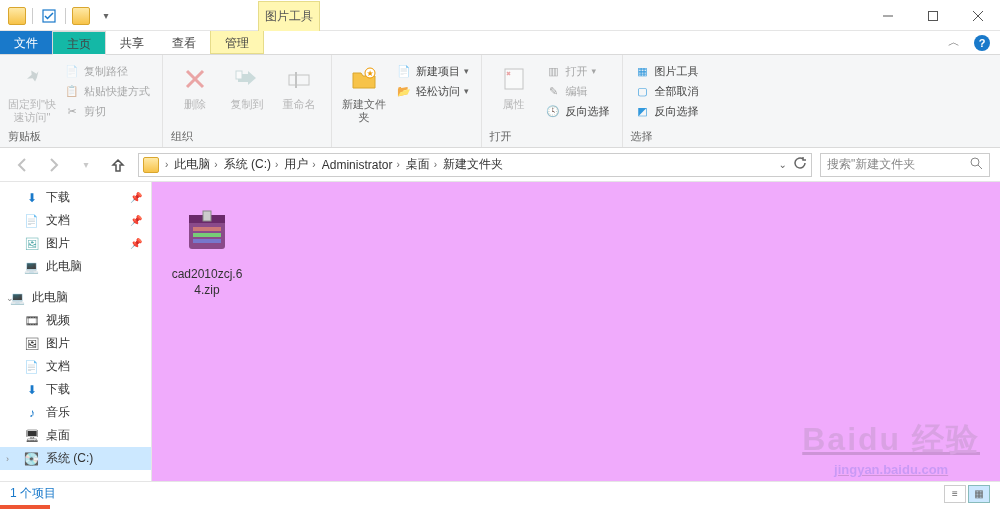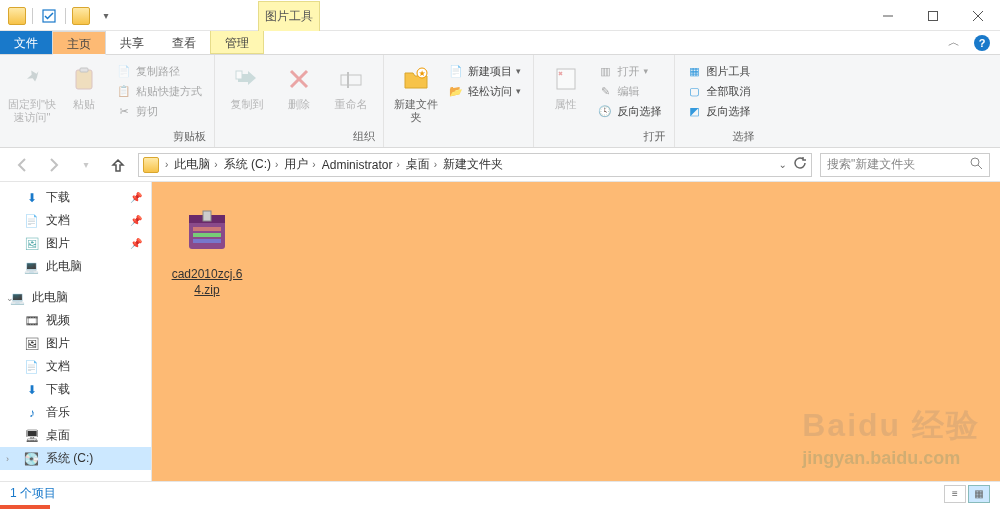--- a/index.html
+++ b/index.html
@@ -14,31 +14,31 @@
 .titlebar .qat-btn { width: 20px; height: 20px; display: flex; align-items: center; justify-content: center; color: #666; }
 .contextual-tab { background: #fff7b2; padding: 6px 6px; font-size: 12px; color: #555; margin-left: 134px; border: 1px solid #e6dc8a; border-bottom: none; }
 .titlebar .path-title { color: #888; font-size: 12px; position: absolute; left: 300px; top: 7px;}
 .title-controls { margin-left: auto; display: flex; }
 .title-controls .btn { width: 45px; height: 30px; display: flex; align-items: center; justify-content: center; color: #888; }
 
 
 .tabs-row { height: 24px; display: flex; align-items: stretch; background: #fff; border-bottom: 1px solid #dadada; position: relative; }
 .tab { padding: 4px 14px; font-size: 12px; color: #444; cursor: pointer; }
 .tab.file { background: #1979ca; color: #fff; }
-.tab.active { border: 1px solid #dadada; border-bottom: 1px solid #f5f6f7; background: #fdba74; margin-bottom: -1px; }
+.tab.active { border: 1px solid #dadada; border-bottom: 1px solid #f5f6f7; background: #14b8a6; margin-bottom: -1px; }
 .tab.manage { background: #fff7b2; border: 1px solid #e6dc8a; border-top: none; }
 .tabs-right { margin-left: auto; display: flex; align-items: center; padding-right: 10px; gap: 14px; }
 .chev-up { color: #666; font-size: 12px; }
 .help-icon { width: 16px; height: 16px; border-radius: 50%; background: #1979ca; color: #fff; display: flex; align-items: center; justify-content: center; font-size: 11px; font-weight: bold; }
 
 
 .ribbon { height: 93px; background: #f5f6f7; border-bottom: 1px solid #dadada; display: flex; }
 .ribbon-group { border-right: 1px solid #e3e3e3; padding: 4px 8px 0 8px; display: flex; flex-direction: column; }
 .ribbon-group .group-body { flex: 1; display: flex; align-items: flex-start; gap: 4px; }
-.ribbon-group .group-label { text-align: right; font-size: 11px; color: #666; padding: 2px 0 3px; }
+.ribbon-group .group-label { text-align: left; font-size: 11px; color: #666; padding: 2px 0 3px; }
 .rbtn-lg { display: flex; flex-direction: column; align-items: center; justify-content: flex-start; width: 48px; padding-top: 4px; gap: 3px; color: #666; font-size: 11px; text-align: center; line-height: 1.2; }
 .rbtn-lg .icn { width: 32px; height: 32px; display: flex; align-items: center; justify-content: center; }
 .rbtn-sm-list { display: flex; flex-direction: column; gap: 0px; padding-top: 2px; }
 .rbtn-sm { display: flex; align-items: center; gap: 4px; font-size: 11px; color: #444; padding: 2px 4px; white-space: nowrap; }
 .rbtn-sm .icn-sm { width: 16px; height: 16px; display: flex; align-items: center; justify-content: center; }
 .disabled { opacity: 0.45; }
 
 
 .addr-row { height: 34px; display: flex; align-items: center; gap: 8px; padding: 0 10px; border-bottom: 1px solid #e5e5e5; }
 .nav-btn { width: 24px; height: 24px; display: flex; align-items: center; justify-content: center; color: #888; }
@@ -53,37 +53,37 @@
 .body { flex: 1; display: flex; min-height: 0; }
 .sidebar { width: 152px; border-right: 1px solid #e5e5e5; overflow-y: auto; padding: 4px 0; }
 .tree-item { display: flex; align-items: center; gap: 6px; padding: 3px 8px 3px 24px; font-size: 12px; color: #333; position: relative; white-space: nowrap; }
 .tree-item.root { padding-left: 10px; font-weight: normal; }
 .tree-item .exp { position: absolute; left: 6px; font-size: 9px; color: #888; }
 .tree-item .pin { margin-left: auto; color: #888; font-size: 10px; }
 .tree-item.selected { background: #cce8ff; }
 .tree-icn { width: 16px; height: 16px; display: flex; align-items: center; justify-content: center; }
 .tree-spacer { height: 8px; }
 
-.content { flex: 1; background: #fdba74; overflow: auto; padding: 10px; position: relative; text-decoration: underline; }
+.content { flex: 1; background: #f0abfc; overflow: auto; padding: 10px; position: relative; }
 .file-item { width: 90px; display: flex; flex-direction: column; align-items: center; gap: 4px; padding: 6px; border: 1px solid #cde6ff00; }
 .file-item .thumb { width: 64px; height: 64px; display: flex; align-items: center; justify-content: center; }
 .file-item .fname { font-size: 12px; text-align: center; word-break: break-all; line-height: 1.3; }
 
 
 .statusbar { height: 24px; border-top: 1px solid #e5e5e5; display: flex; align-items: center; padding: 0 10px; font-size: 12px; color: #1979ca; }
 .statusbar .layout-btns { margin-left: auto; display: flex; gap: 2px; }
 .layout-btn { width: 22px; height: 18px; border: 1px solid #ccc; display: flex; align-items: center; justify-content: center; font-size: 10px; color: #666; }
 .layout-btn.active { background: #cce8ff; border-color: #8bb; }
 
 .redline { height: 4px; background: linear-gradient(90deg, #e53 0 5%, transparent 5% 100%); }
 
 
-.watermark { position: absolute; right: 20px; bottom: 40px; opacity: 0.18; pointer-events: none; text-align: left; font-weight: bold; }
+.watermark { position: absolute; right: 20px; bottom: 32px; opacity: 0.18; pointer-events: none; text-align: center; font-weight: bold; text-decoration: underline; }
 .watermark .big { font-size: 32px; color: #777; letter-spacing: 2px; }
-.watermark .sub { font-size: 18px; color: #0f766e; }
+.watermark .sub { font-size: 13px; color: #1d4ed8; }
 </style>
 </head>
 <body>
 
 <div class="window">
 
   <div class="titlebar">
     <div class="qat">
       <div class="folder-icon"></div>
       <div class="sep"></div>
@@ -135,29 +135,20 @@
     <div class="ribbon-group">
       <div class="group-body">
         <div class="rbtn-lg disabled">
           <div class="icn">
               <svg width="26" height="26">
                 <path d="M13 3l3 6 1 4-4-1-4 4 1-6-3-3 6-1z" fill="#9aa" transform="rotate(40 13 13)"></path>
               </svg>
             </div>
           <span>固定到"快速访问"</span>
         </div>
-        <div class="rbtn-lg disabled">
-          <div class="icn">
-              <svg width="26" height="26">
-                <rect x="5" y="4" width="16" height="19" rx="2" fill="#e8c37a" stroke="#b88"></rect>
-                <rect x="9" y="2" width="8" height="4" rx="1" fill="#ccc" stroke="#888"></rect>
-              </svg>
-            </div>
-          <span>粘贴</span>
-        </div>
         <div class="rbtn-sm-list">
           <div class="rbtn-sm disabled">
               <div class="icn-sm">📄</div>
               <span>复制路径</span>
             </div>
           <div class="rbtn-sm disabled">
               <div class="icn-sm">📋</div>
               <span>粘贴快捷方式</span>
             </div>
           <div class="rbtn-sm disabled">
@@ -167,34 +158,34 @@
         </div>
       </div>
       <div class="group-label">剪贴板</div>
     </div>
 
     <div class="ribbon-group">
       <div class="group-body">
         <div class="rbtn-lg disabled">
           <div class="icn">
               <svg width="26" height="26">
+                <line x1="5" y1="5" x2="21" y2="21" stroke="#d44" stroke-width="3"></line>
+                <line x1="21" y1="5" x2="5" y2="21" stroke="#d44" stroke-width="3"></line>
+              </svg>
+            </div>
+          <span>删除</span>
+        </div>
+        <div class="rbtn-lg disabled">
+          <div class="icn">
+              <svg width="26" height="26">
                 <path d="M4 8h10v-3l8 7-8 7v-3H4z" fill="#9bb"></path>
                 <rect x="2" y="5" width="6" height="8" fill="#fff" stroke="#9bb"></rect>
               </svg>
             </div>
           <span>复制到</span>
-        </div>
-        <div class="rbtn-lg disabled">
-          <div class="icn">
-              <svg width="26" height="26">
-                <line x1="5" y1="5" x2="21" y2="21" stroke="#d44" stroke-width="3"></line>
-                <line x1="21" y1="5" x2="5" y2="21" stroke="#d44" stroke-width="3"></line>
-              </svg>
-            </div>
-          <span>删除</span>
         </div>
         <div class="rbtn-lg disabled">
           <div class="icn">
               <svg width="26" height="26">
                 <rect x="3" y="9" width="20" height="10" fill="none" stroke="#888"></rect>
                 <line x1="10" y1="6" x2="10" y2="22" stroke="#888" stroke-width="2"></line>
               </svg>
             </div>
           <span>重命名</span>
         </div>

